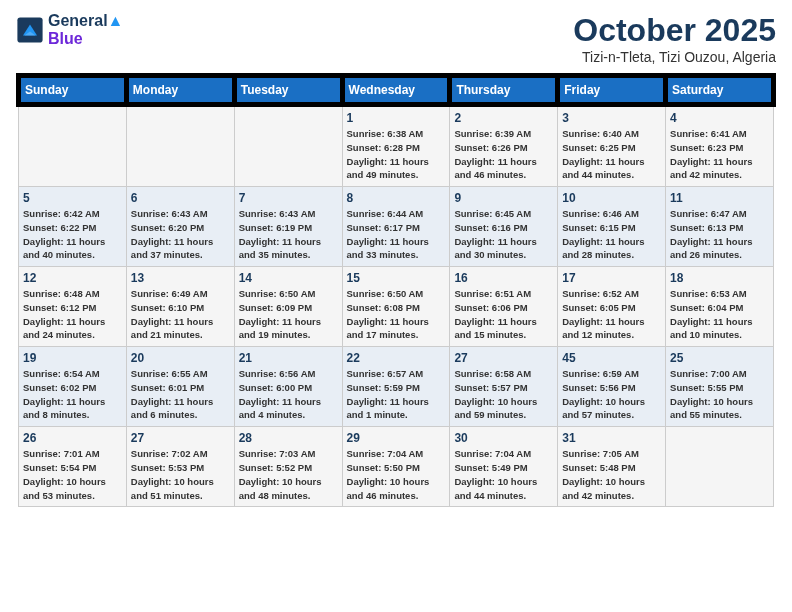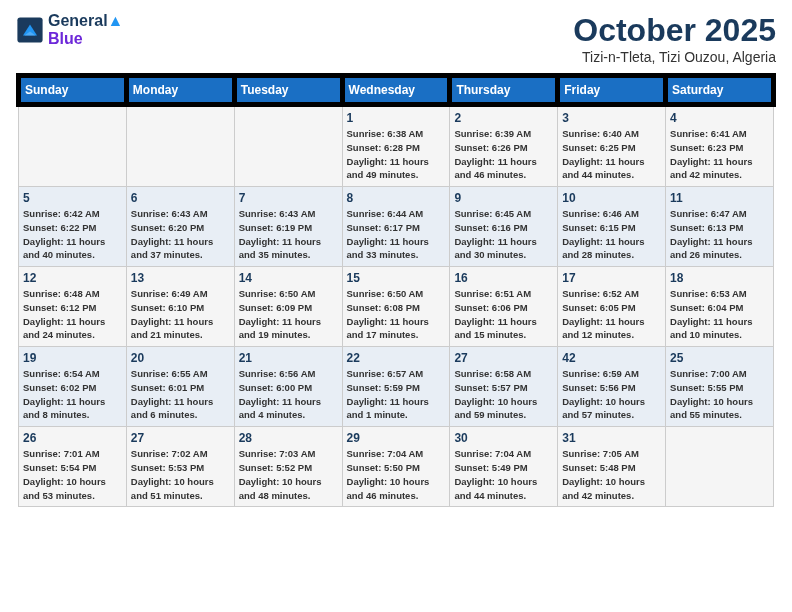--- a/index.html
+++ b/index.html
@@ -219,21 +219,21 @@
           </td>
           <td>
             <span class="day-num">22</span>
             <div class="day-info">Sunrise: 6:57 AM<br>Sunset: 5:59 PM<br>Daylight: 11 hours and 1 minute.</div>
           </td>
           <td>
             <span class="day-num">27</span>
             <div class="day-info">Sunrise: 6:58 AM<br>Sunset: 5:57 PM<br>Daylight: 10 hours and 59 minutes.</div>
           </td>
           <td>
-            <span class="day-num">42</span>
+            <span class="day-num">45</span>
             <div class="day-info">Sunrise: 6:59 AM<br>Sunset: 5:56 PM<br>Daylight: 10 hours and 57 minutes.</div>
           </td>
           <td>
             <span class="day-num">25</span>
             <div class="day-info">Sunrise: 7:00 AM<br>Sunset: 5:55 PM<br>Daylight: 10 hours and 55 minutes.</div>
           </td>
         </tr>
         <tr>
           <td>
             <span class="day-num">26</span>

